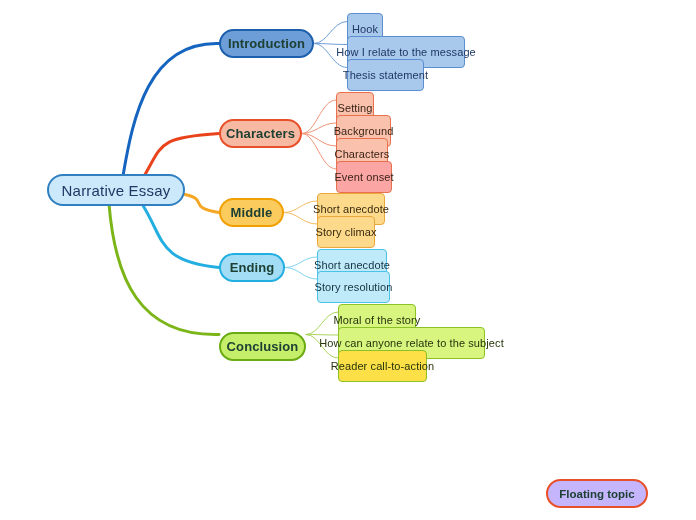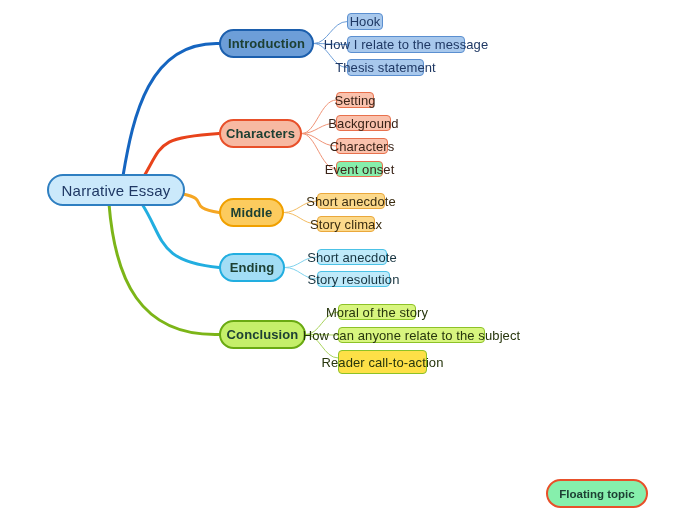--- a/index.html
+++ b/index.html
@@ -53,22 +53,22 @@
     border-style: solid;
     font-weight: bold;
     font-size: 13px;
     letter-spacing: 0.1px;
   }
   
   .node.leaf {
     border-radius: 4px;
     border-width: 1px;
     border-style: solid;
-    font-size: 13px;
-    padding: 0 7px;
+    font-size: 11px;
+    padding: 15px 7px;
     letter-spacing: 0.1px;
   }
   
   .node.floating {
     border-radius: 999px;
     border-width: 2px;
     border-style: solid;
     font-weight: bold;
     font-size: 11.5px;
   }
@@ -115,52 +115,52 @@
     </div>
     <div class="node leaf" style="left: 336px; top: 92px; width: 38px; height: 16px; background: rgb(250, 194, 173); border-color: rgb(232, 113, 77); color: rgb(58, 35, 24);">
       <span>Setting</span>
     </div>
     <div class="node leaf" style="left: 336px; top: 115px; width: 55px; height: 16px; background: rgb(250, 194, 173); border-color: rgb(232, 113, 77); color: rgb(58, 35, 24);">
       <span>Background</span>
     </div>
     <div class="node leaf" style="left: 336px; top: 138px; width: 52px; height: 16px; background: rgb(250, 194, 173); border-color: rgb(232, 113, 77); color: rgb(58, 35, 24);">
       <span>Characters</span>
     </div>
-    <div class="node leaf" style="left: 336px; top: 161px; width: 47px; height: 16px; background: #86efac; border-color: rgb(232, 113, 77); color: rgb(58, 35, 24);">
+    <div class="node leaf" style="left: 336px; top: 161px; width: 56px; height: 16px; background: #fca5a5; border-color: rgb(232, 113, 77); color: rgb(58, 35, 24);">
       <span>Event onset</span>
     </div>
     <div class="node branch" style="left: 219px; top: 198px; width: 65px; height: 29px; background: rgb(252, 203, 94); border-color: rgb(240, 160, 0); color: rgb(29, 64, 51);">
       <span>Middle</span>
     </div>
     <div class="node leaf" style="left: 317px; top: 193px; width: 68px; height: 16px; background: rgb(252, 217, 139); border-color: rgb(234, 168, 60); color: rgb(58, 44, 16);">
       <span>Short anecdote</span>
     </div>
     <div class="node leaf" style="left: 317px; top: 216px; width: 58px; height: 16px; background: rgb(252, 217, 139); border-color: rgb(234, 168, 60); color: rgb(58, 44, 16);">
       <span>Story climax</span>
     </div>
     <div class="node branch" style="left: 219px; top: 253px; width: 66px; height: 29px; background: rgb(162, 221, 245); border-color: rgb(34, 174, 224); color: rgb(29, 64, 51);">
       <span>Ending</span>
     </div>
     <div class="node leaf" style="left: 317px; top: 249px; width: 70px; height: 16px; background: rgb(191, 234, 250); border-color: rgb(76, 194, 230); color: rgb(22, 51, 63);">
       <span>Short anecdote</span>
     </div>
     <div class="node leaf" style="left: 317px; top: 271px; width: 73px; height: 16px; background: rgb(191, 234, 250); border-color: rgb(76, 194, 230); color: rgb(22, 51, 63);">
       <span>Story resolution</span>
     </div>
-    <div class="node branch" style="left: 219px; top: 320px; width: 87px; height: 29px; background: rgb(197, 239, 106); border-color: rgb(106, 170, 18); color: rgb(29, 64, 51);">
+    <div class="node branch" style="left: 219px; top: 332px; width: 87px; height: 29px; background: rgb(197, 239, 106); border-color: rgb(106, 170, 18); color: rgb(29, 64, 51);">
       <span>Conclusion</span>
     </div>
     <div class="node leaf" style="left: 338px; top: 304px; width: 78px; height: 16px; background: rgb(216, 245, 127); border-color: rgb(141, 194, 39); color: rgb(38, 53, 12); justify-content: center;">
       <span>Moral of the story</span>
     </div>
     <div class="node leaf" style="left: 338px; top: 327px; width: 147px; height: 16px; background: rgb(216, 245, 127); border-color: rgb(141, 194, 39); color: rgb(38, 53, 12);">
       <span>How can anyone relate to the subject</span>
     </div>
     <div class="node leaf" style="left: 338px; top: 350px; width: 89px; height: 24px; background: #fde047; border-color: rgb(141, 194, 39); color: rgb(38, 53, 12);">
       <span>Reader call-to-action</span>
     </div>
-    <div class="node floating" style="left: 546px; top: 479px; width: 102px; height: 29px; background: #86efac; border-color: rgb(232, 80, 42); color: rgb(29, 64, 51);">
+    <div class="node floating" style="left: 546px; top: 479px; width: 102px; height: 29px; background: #c4b5fd; border-color: rgb(232, 80, 42); color: rgb(29, 64, 51);">
       <span>Floating topic</span>
     </div>
     <div class="node root" style="left: 47px; top: 174px; width: 138px; height: 32px; background: rgb(203, 233, 251); border-color: rgb(47, 127, 193); color: rgb(31, 56, 100);">
       <span>Narrative Essay</span>
     </div>
   </div>
 
 </body></html>

